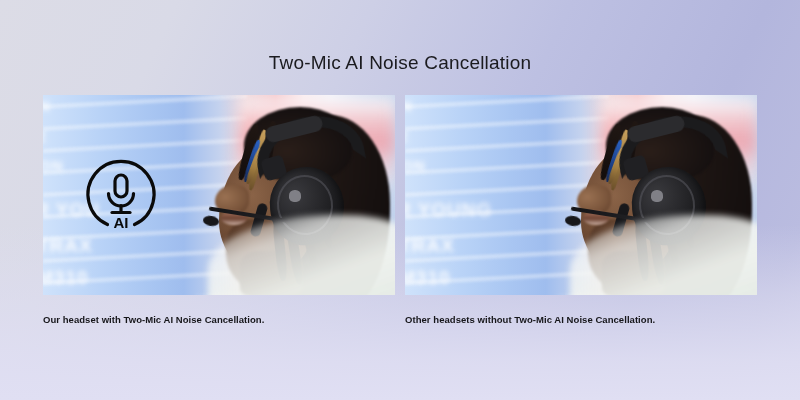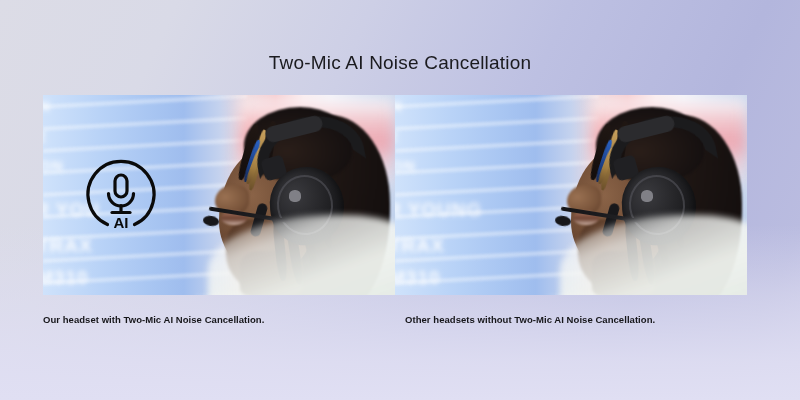--- a/index.html
+++ b/index.html
@@ -56,20 +56,21 @@
     z-index: 6;
   }
 
   .panels {
     position: absolute;
     left: 43px;
     top: 95px;
     width: 714px;
     height: 200px;
     display: flex;
+    justify-content: space-between;
     z-index: 4;
   }
 
   .panel {
     position: relative;
     width: 352px;
     height: 200px;
     overflow: hidden;
     background: #cfe0f5;
   }

